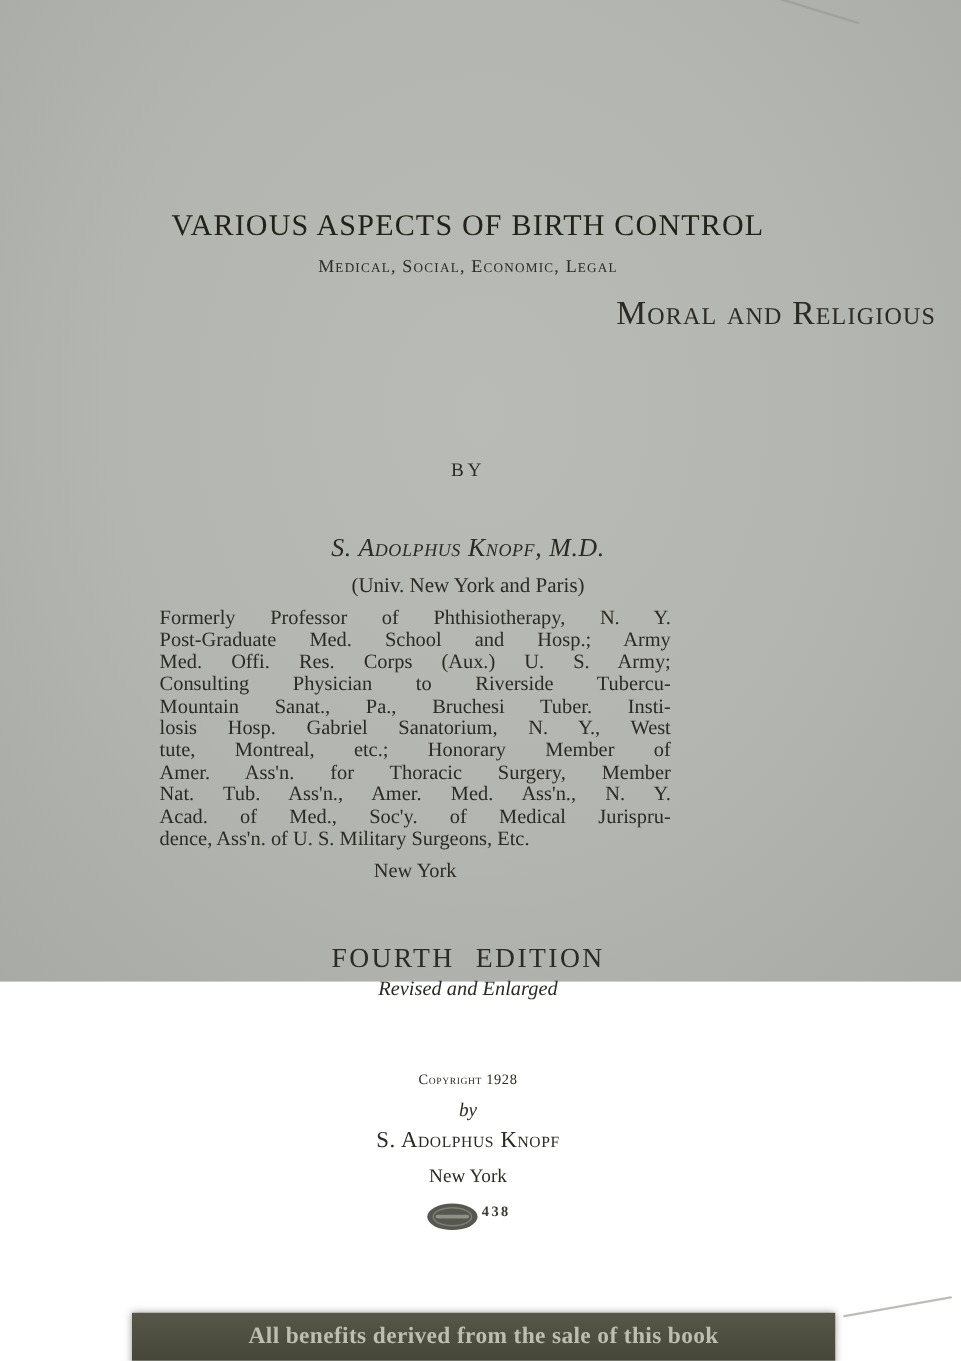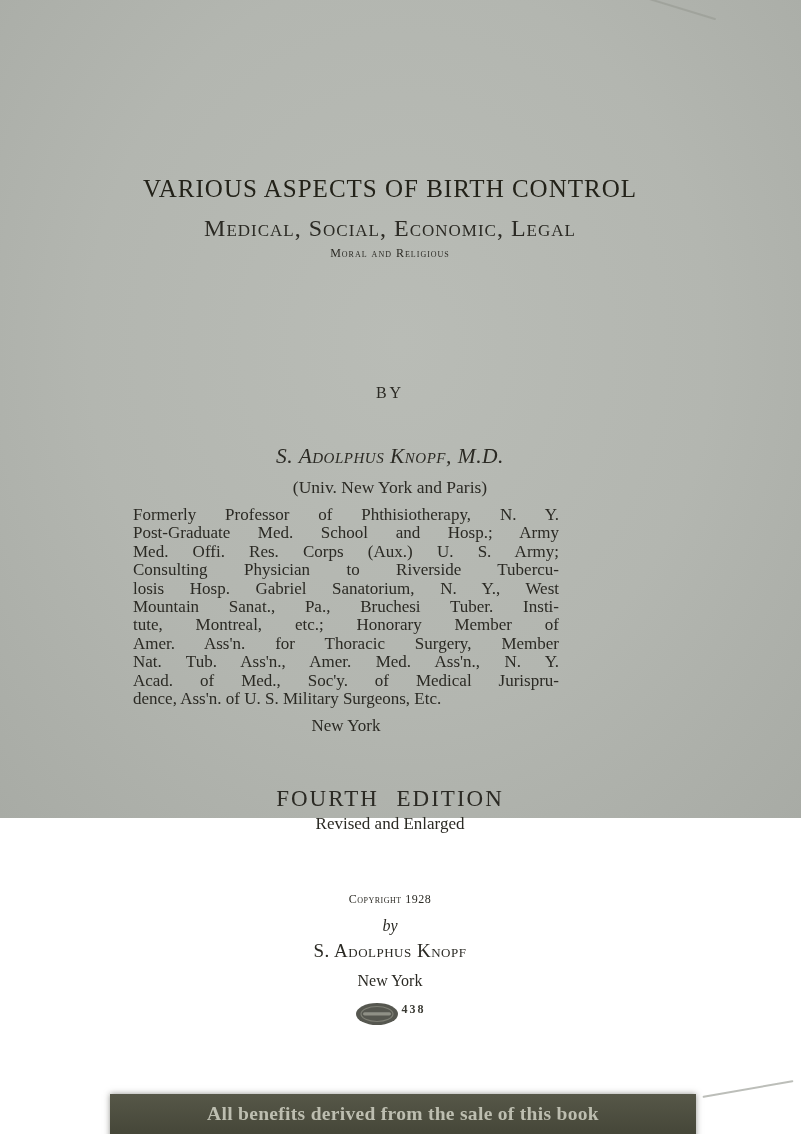--- a/index.html
+++ b/index.html
@@ -16,40 +16,40 @@
   }
   .centered {
     position: absolute; left: 0; width: 780px; text-align: center;
   }
   .smallcaps { font-variant: small-caps; }
 
   .book-title {
     top: 158px; font-size: 25px; letter-spacing: 1px; font-weight: 500;
     color: #232219;
   }
-  .subtitle-1 { top: 215px; font-size: 24px; letter-spacing: 1px; }
-  .subtitle-2 { top: 246px; font-size: 12px; letter-spacing: 1px; }
+  .subtitle-1 { top: 215px; font-size: 15px; letter-spacing: 1px; }
+  .subtitle-2 { top: 246px; font-size: 28px; letter-spacing: 1px; text-align: right; }
   .by-label   { top: 384px; font-size: 16px; letter-spacing: 3px; }
   .author-name { top: 444px; font-size: 21.5px; letter-spacing: 0.5px; font-style: italic; }
   .author-affiliation { top: 477px; font-size: 17.5px; }
 
   .credentials {
     position: absolute; left: 133px; top: 506px; width: 426px;
     font-size: 17px; line-height: 18.4px; color: #2b2a24;
   }
   .cred-line { text-align: justify; text-align-last: justify; white-space: normal; }
   .cred-line.last { text-align-last: left; }
 
   .city-first {
     position: absolute; left: 133px; top: 716px; width: 426px;
     text-align: center; font-size: 17px;
   }
 
   .edition { top: 786px; font-size: 23px; letter-spacing: 2px; word-spacing: 10px; }
-  .edition-note { top: 814px; font-size: 17px; }
+  .edition-note { top: 814px; font-size: 17px; font-style: italic; }
 
   .copyright-line { top: 892px; font-size: 12px; letter-spacing: 0.5px; text-align: center; }
   .copyright-by { top: 917px; font-size: 16px; font-style: italic; }
   .copyright-author { top: 940px; font-size: 19px; letter-spacing: 0.5px; }
   .copyright-city { top: 972px; font-size: 16px; }
 
   .printer-row {
     position: absolute; left: 0; top: 1002px; width: 780px;
     display: flex; align-items: flex-start; justify-content: center; gap: 3px;
   }
@@ -83,22 +83,22 @@
   <div class="centered by-label">BY</div>
 
   <div class="centered author-name smallcaps">S. Adolphus Knopf, M.D.</div>
   <div class="centered author-affiliation">(Univ. New York and Paris)</div>
 
   <div class="credentials">
     <div class="cred-line">Formerly Professor of Phthisiotherapy, N. Y.</div>
     <div class="cred-line">Post-Graduate Med. School and Hosp.; Army</div>
     <div class="cred-line">Med. Offi. Res. Corps (Aux.) U. S. Army;</div>
     <div class="cred-line">Consulting Physician to Riverside Tubercu-</div>
+    <div class="cred-line">Mountain Sanat., Pa., Bruchesi Tuber. Insti-</div>
     <div class="cred-line">losis Hosp. Gabriel Sanatorium, N. Y., West</div>
-    <div class="cred-line">Mountain Sanat., Pa., Bruchesi Tuber. Insti-</div>
     <div class="cred-line">tute, Montreal, etc.; Honorary Member of</div>
     <div class="cred-line">Amer. Ass'n. for Thoracic Surgery, Member</div>
     <div class="cred-line">Nat. Tub. Ass'n., Amer. Med. Ass'n., N. Y.</div>
     <div class="cred-line">Acad. of Med., Soc'y. of Medical Jurispru-</div>
     <div class="cred-line last">dence, Ass'n. of U. S. Military Surgeons, Etc.</div>
   </div>
 
   <div class="city-first">New York</div>
 
   <div class="centered edition">FOURTH EDITION</div>

